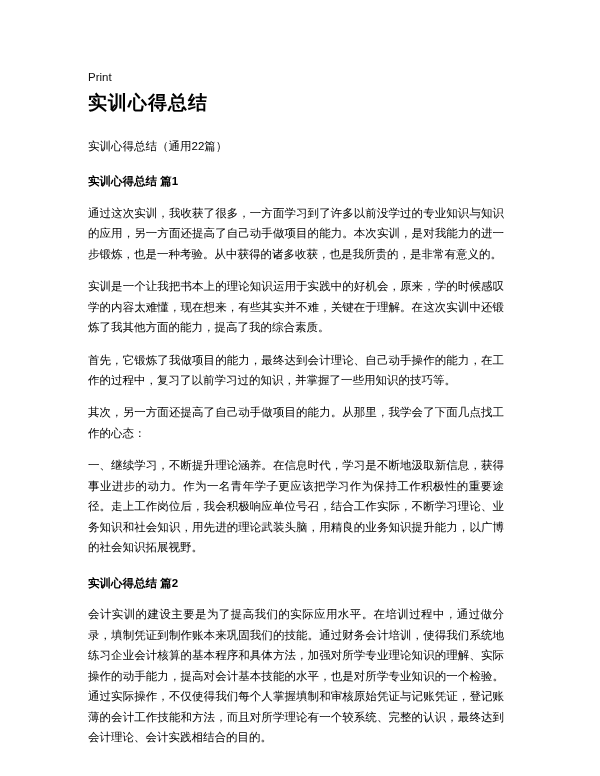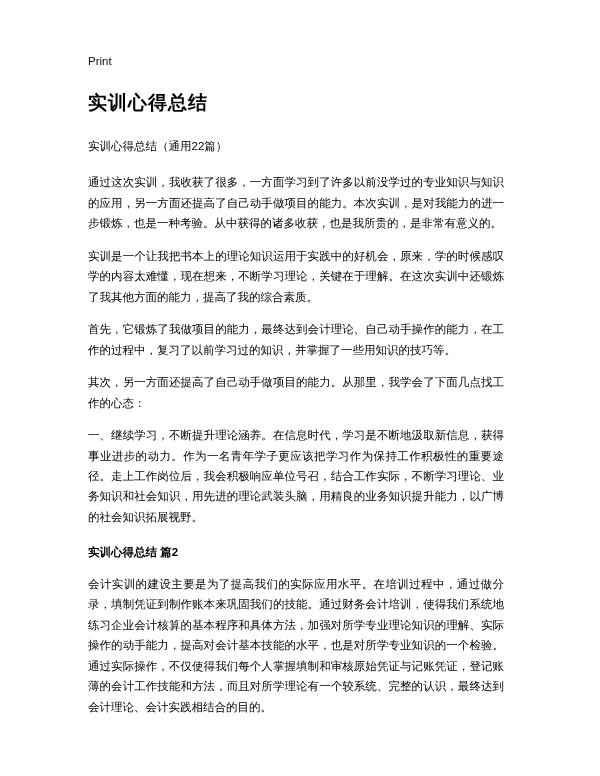--- a/index.html
+++ b/index.html
@@ -18,21 +18,21 @@
     position: relative;
     width: 600px;
     height: 776px;
     box-sizing: border-box;
     padding: 0;
     overflow: hidden;
   }
   .print-link {
     position: absolute;
     left: 88px;
-    top: 56px;
+    top: 72px;
     font-size: 11.5px;
     color: #111111;
     line-height: 1;
     cursor: pointer;
   }
   .content {
     position: absolute;
     left: 88px;
     top: 92px;
     width: 424px;
@@ -74,22 +74,23 @@
 
   <div class="print-link">Print</div>
 
   <div class="content">
 
     <h1 class="doc-title">实训心得总结</h1>
 
     <div class="subtitle">实训心得总结（通用22篇）</div>
 
     <div>
+      <div class="section-heading">实训心得总结 篇1</div>
       <p class="para">通过这次实训，我收获了很多，一方面学习到了许多以前没学过的专业知识与知识的应用，另一方面还提高了自己动手做项目的能力。本次实训，是对我能力的进一步锻炼，也是一种考验。从中获得的诸多收获，也是我所贵的，是非常有意义的。</p>
-      <p class="para">实训是一个让我把书本上的理论知识运用于实践中的好机会，原来，学的时候感叹学的内容太难懂，现在想来，不断学习理论，关键在于理解。在这次实训中还锻炼了我其他方面的能力，提高了我的综合素质。</p>
+      <p class="para">实训是一个让我把书本上的理论知识运用于实践中的好机会，原来，学的时候感叹学的内容太难懂，现在想来，有些其实并不难，关键在于理解。在这次实训中还锻炼了我其他方面的能力，提高了我的综合素质。</p>
       <p class="para">首先，它锻炼了我做项目的能力，最终达到会计理论、自己动手操作的能力，在工作的过程中，复习了以前学习过的知识，并掌握了一些用知识的技巧等。</p>
       <p class="para">其次，另一方面还提高了自己动手做项目的能力。从那里，我学会了下面几点找工作的心态：</p>
       <p class="para">一、继续学习，不断提升理论涵养。在信息时代，学习是不断地汲取新信息，获得事业进步的动力。作为一名青年学子更应该把学习作为保持工作积极性的重要途径。走上工作岗位后，我会积极响应单位号召，结合工作实际，不断学习理论、业务知识和社会知识，用先进的理论武装头脑，用精良的业务知识提升能力，以广博的社会知识拓展视野。</p>
     </div>
 
     <div style="margin-top:16px;">
       <div class="section-heading">实训心得总结 篇2</div>
       <p class="para">会计实训的建设主要是为了提高我们的实际应用水平。在培训过程中，通过做分录，填制凭证到制作账本来巩固我们的技能。通过财务会计培训，使得我们系统地练习企业会计核算的基本程序和具体方法，加强对所学专业理论知识的理解、实际操作的动手能力，提高对会计基本技能的水平，也是对所学专业知识的一个检验。通过实际操作，不仅使得我们每个人掌握填制和审核原始凭证与记账凭证，登记账薄的会计工作技能和方法，而且对所学理论有一个较系统、完整的认识，最终达到会计理论、会计实践相结合的目的。</p>
     </div>
 

